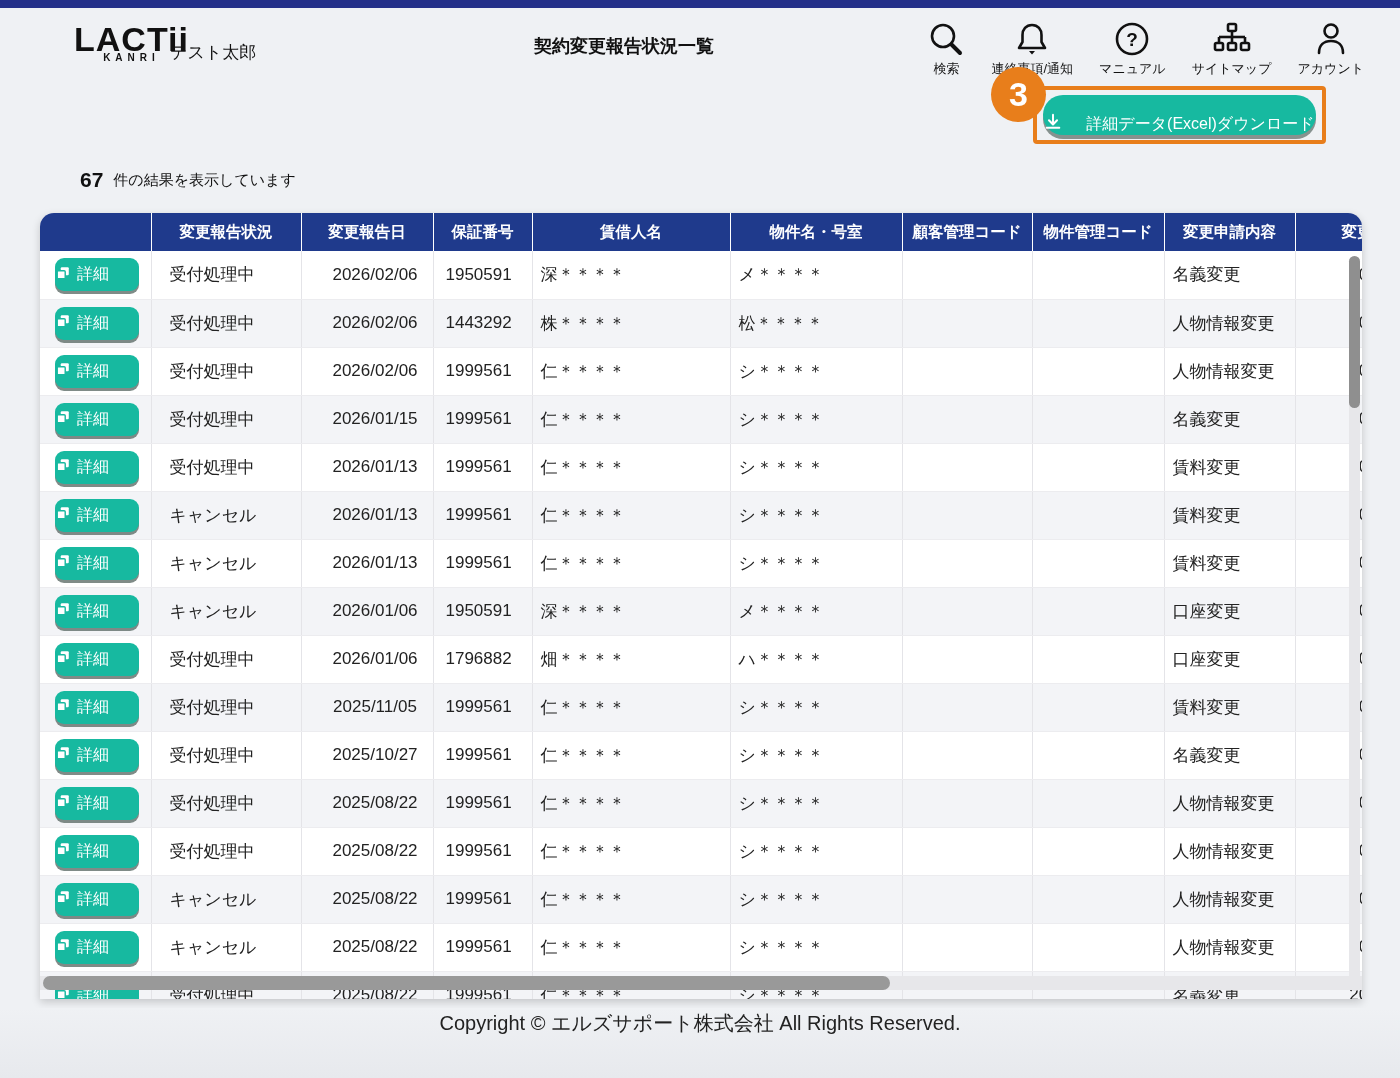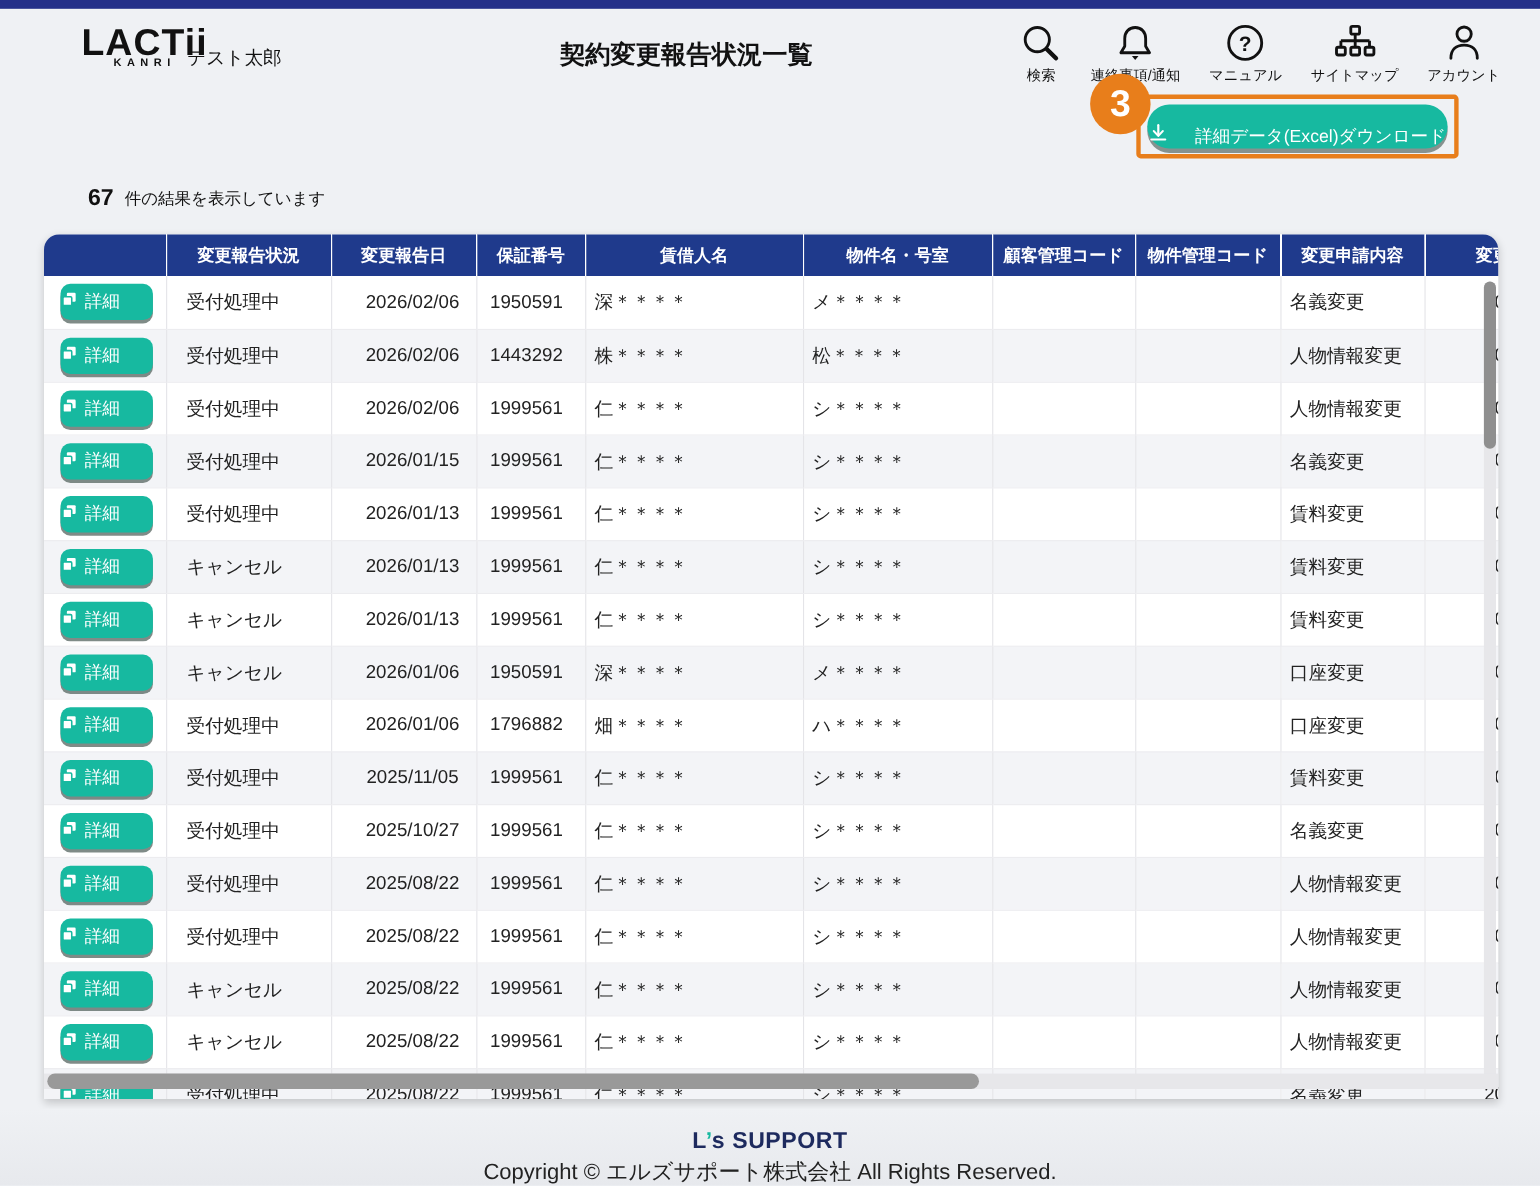--- a/index.html
+++ b/index.html
@@ -12,21 +12,21 @@
   }
   
   .topbar { position:absolute; left:0; top:0; width:100%; height:8px; background:#243089; }
 
   
   .header { position:absolute; left:0; top:8px; width:100%; height:80px; }
   .logo { position:absolute; left:74px; top:18px; text-align:center; color:#111; }
   .logo-main { font-size:34px; font-weight:bold; letter-spacing:1px; line-height:26px; }
   .logo-sub { font-size:10px; font-weight:bold; letter-spacing:5px; line-height:11px; }
   .username { position:absolute; left:170px; top:33px; font-size:17px; color:#111; }
-  .page-title { position:absolute; left:624px; top:26px; transform:translateX(-50%); font-size:23px; font-weight:bold; color:#111; white-space:nowrap; }
+  .page-title { position:absolute; left:624px; top:26px; transform:translateX(-50%); font-size:18px; font-weight:bold; color:#111; white-space:nowrap; }
 
   .back-btn {
     position:absolute; left:786px; top:21px; height:45px; padding:0 26px;
     background:#17b9a0; border:none; border-radius:24px; color:#fff; font-size:17px;
     font-family:inherit; display:flex; align-items:center; gap:9px; cursor:pointer;
     box-shadow:0 4px 0 rgba(90,105,100,.75);
   }
 
   .nav-icons { position:absolute; right:36px; top:12px; display:flex; gap:26px; }
   .nav-item { display:flex; flex-direction:column; align-items:center; gap:2px; cursor:pointer; }
@@ -559,15 +559,14 @@
 
   <div class="vscroll-track">
     <div class="vscroll-thumb"></div>
   </div>
   <div class="hscroll-track">
     <div class="hscroll-thumb"></div>
   </div>
 </div>
 
 <div class="footer">
-  <div class="footer-logo"><span>L</span><span class="tick">’</span><span>s SUPPORT</span></div>
   <div class="footer-copy">Copyright © エルズサポート株式会社 All Rights Reserved.</div>
 </div>
 
 </body></html>

